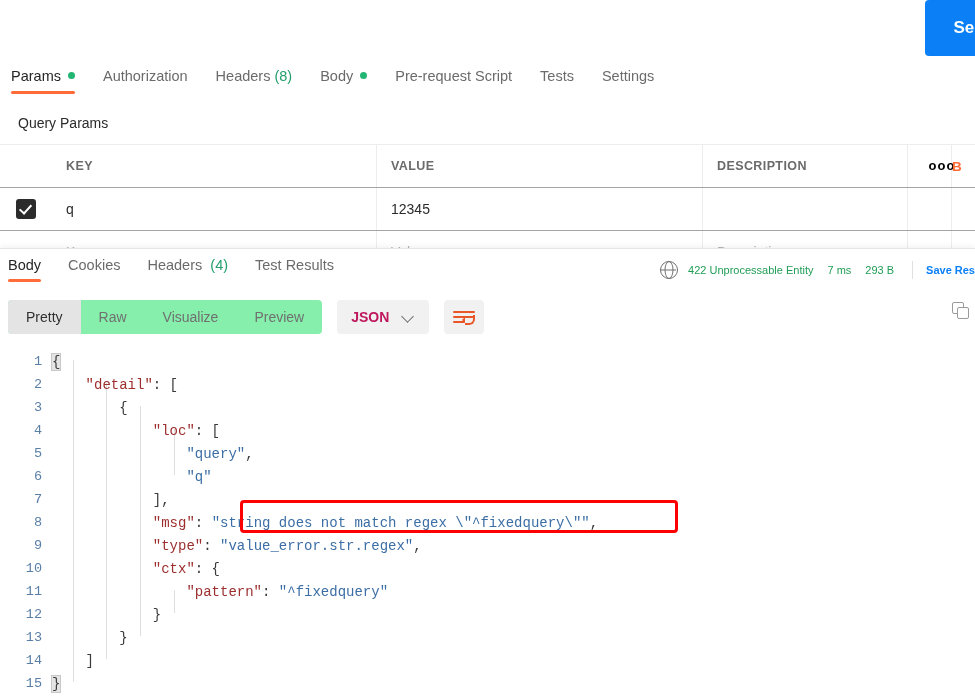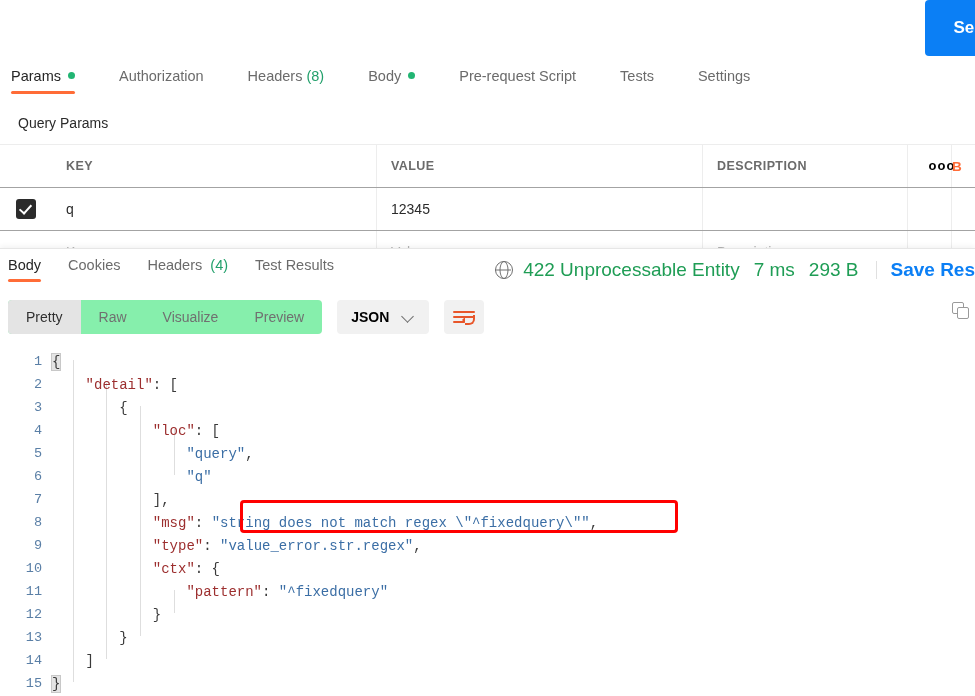--- a/index.html
+++ b/index.html
@@ -96,21 +96,20 @@
 
   
   .req-tabs {
     position: absolute;
     left: 0; top: 68px;
     width: 975px; height: 36px;
     display: flex;
     align-items: flex-start;
     padding-left: 11px;
     box-sizing: border-box;
-    gap: 16px;
   }
   .rtab {
     position: relative;
     height: 34px;
     display: flex;
     align-items: flex-start;
     font-size: 14.5px;
     color: #6b6b6b;
     margin-right: 28px;
     white-space: nowrap;
@@ -227,21 +226,21 @@
     height: 3px; width: 100%;
     background: #ff6c37;
     border-radius: 2px;
   }
   .status-row {
     position: absolute;
     right: 0; top: 10px;
     display: flex;
     align-items: center;
     height: 22px;
-    font-size: 19px;
+    font-size: 11px;
   }
   .globe {
     width: 16px; height: 16px;
     border: 1.3px solid #707070;
     border-radius: 50%;
     position: relative;
     margin-right: 10px;
   }
   .globe::before {
     content: "";
@@ -316,21 +315,21 @@
   }
   .fmt-box {
     margin-left: 15px;
     height: 34px;
     background: #f1f1f1;
     border-radius: 4px;
     display: flex;
     align-items: center;
     padding: 0 14px;
     font-size: 14px;
-    color: #000000;
+    color: #be185d;
     font-weight: bold;
   }
   .fmt-box .chev { margin-left: 14px; }
   .wrap-btn {
     margin-left: 15px;
     width: 40px; height: 34px;
     background: #f1f1f1;
     border-radius: 4px;
     position: relative;
   }

